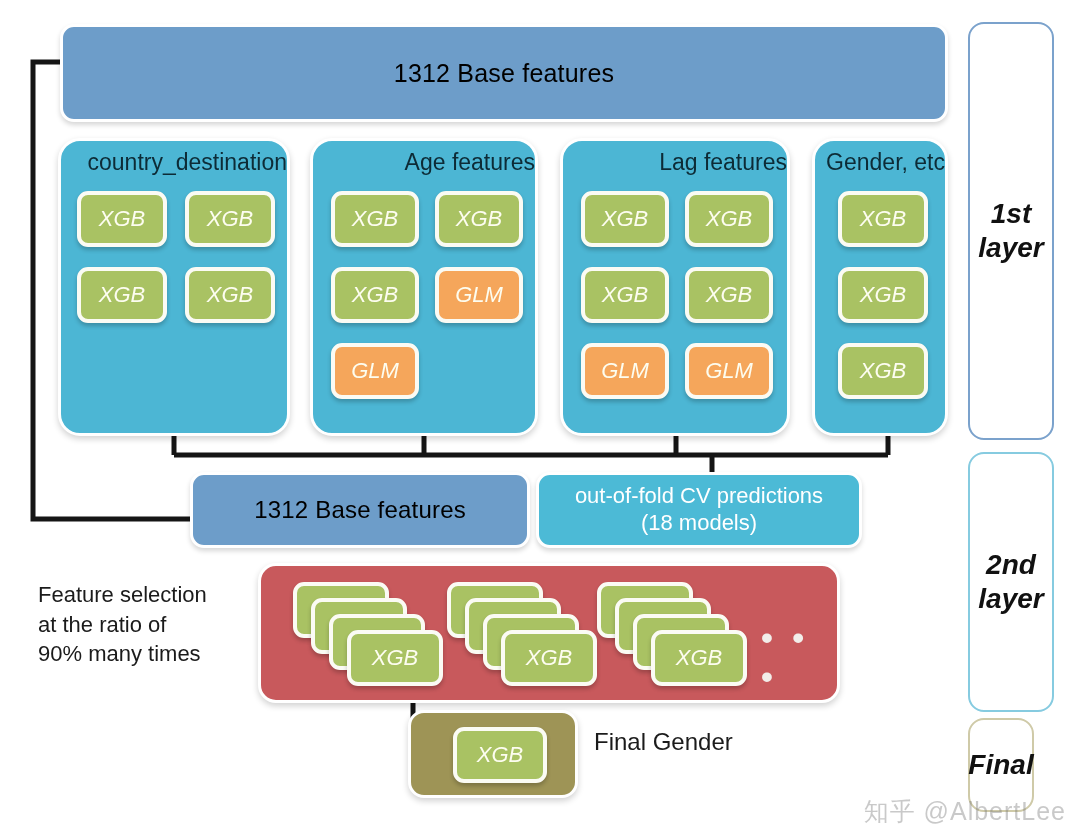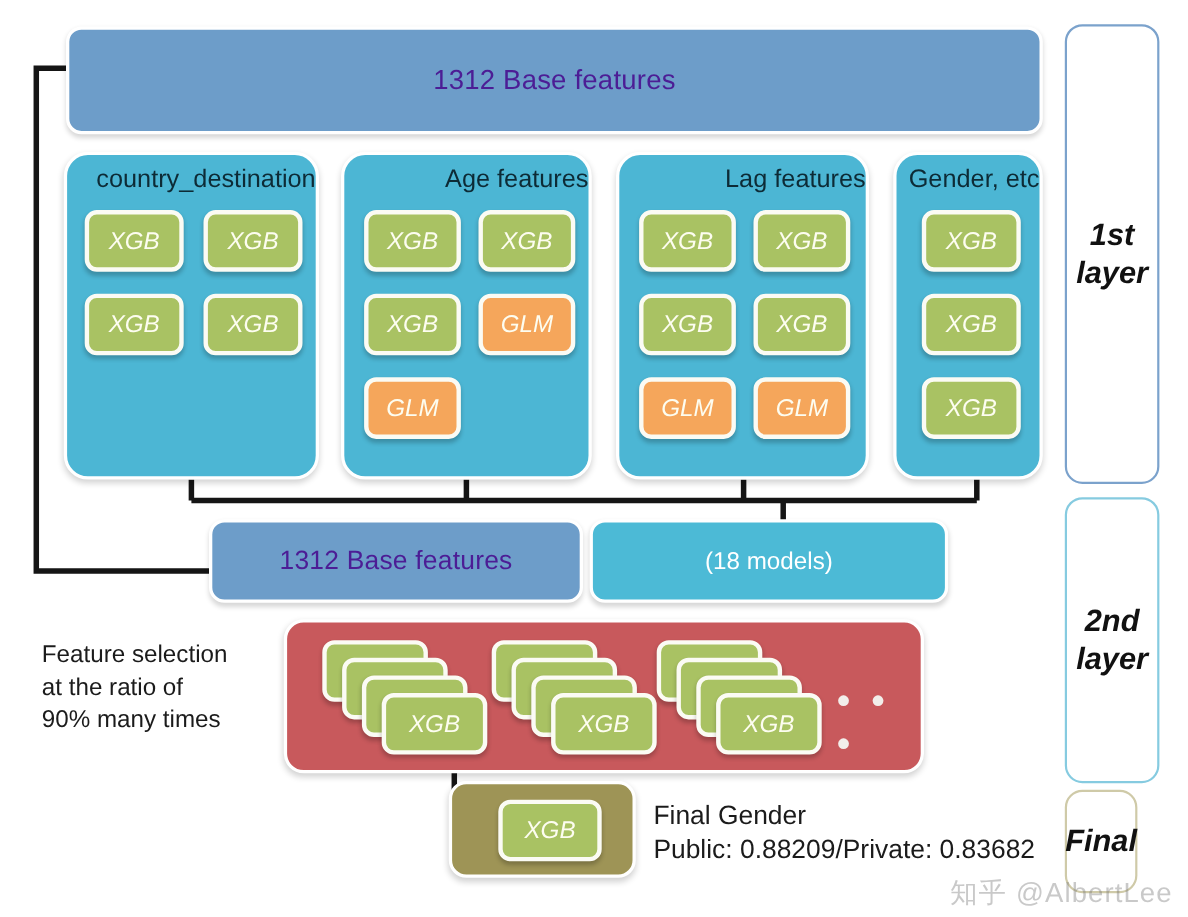--- a/index.html
+++ b/index.html
@@ -28,21 +28,21 @@
     align-items: center;
     justify-content: center;
     text-align: center;
     box-shadow: 0 3px 5px rgba(0,0,0,0.16);
     border: 3px solid #ffffff;
   }
 
   
   .blue-bar {
     background: #6d9dc9;
-    color: #4c1d95;
+    color: #000000;
     font-size: 25px;
     letter-spacing: .2px;
   }
 
   
   .teal-col {
     background: #4cb6d4;
     border-radius: 22px;
     border: 3px solid #ffffff;
     box-shadow: 0 3px 6px rgba(0,0,0,0.18);
@@ -219,20 +219,21 @@
     <div class="chip xgb" style="left:23px; top:50px;  width:90px; height:56px;">XGB</div>
     <div class="chip xgb" style="left:23px; top:126px; width:90px; height:56px;">XGB</div>
     <div class="chip xgb" style="left:23px; top:202px; width:90px; height:56px;">XGB</div>
   </div>
 
   <div class="card blue-bar" style="left:190px; top:472px; width:340px; height:76px; font-size:24px;">
     <span>1312 Base features</span>
   </div>
 
   <div class="card teal-bar" style="left:536px; top:472px; width:326px; height:76px; flex-direction:column;">
+    <span>out-of-fold CV predictions</span>
     <span>(18 models)</span>
   </div>
 
   <div class="plain-text" style="left:38px; top:580px; width:220px;">Feature selection
 at the ratio of
 90% many times</div>
 
   <div class="red-box" style="left:258px; top:563px; width:582px; height:140px;">
 
     <div class="chip xgb" style="left:32px;  top:16px; width:96px; height:56px;"></div>
@@ -251,21 +252,20 @@
     <div class="chip xgb" style="left:390px; top:64px; width:96px; height:56px;">XGB</div>
 
     <div class="ellipsis-dots" style="left:500px; top:52px;">• • •</div>
   </div>
 
   <div class="khaki-box" style="left:408px; top:710px; width:170px; height:88px;">
     <div class="chip xgb" style="left:42px; top:14px; width:94px; height:56px;">XGB</div>
   </div>
 
   <div class="plain-text" style="left:594px; top:726px; width:400px; font-size:24px;">Final Gender</div>
-  <div class="plain-text" style="left:594px; top:757px; width:400px; font-size:24px;">Public: 0.88209/Private: 0.83682</div>
 
   <div class="layer-box layer-1" style="left:968px; top:22px; width:86px; height:418px;">
     <span style="white-space:pre-line;">1st
 layer</span>
   </div>
 
   <div class="layer-box layer-2" style="left:968px; top:452px; width:86px; height:260px;">
     <span style="white-space:pre-line;">2nd
 layer</span>
   </div>

